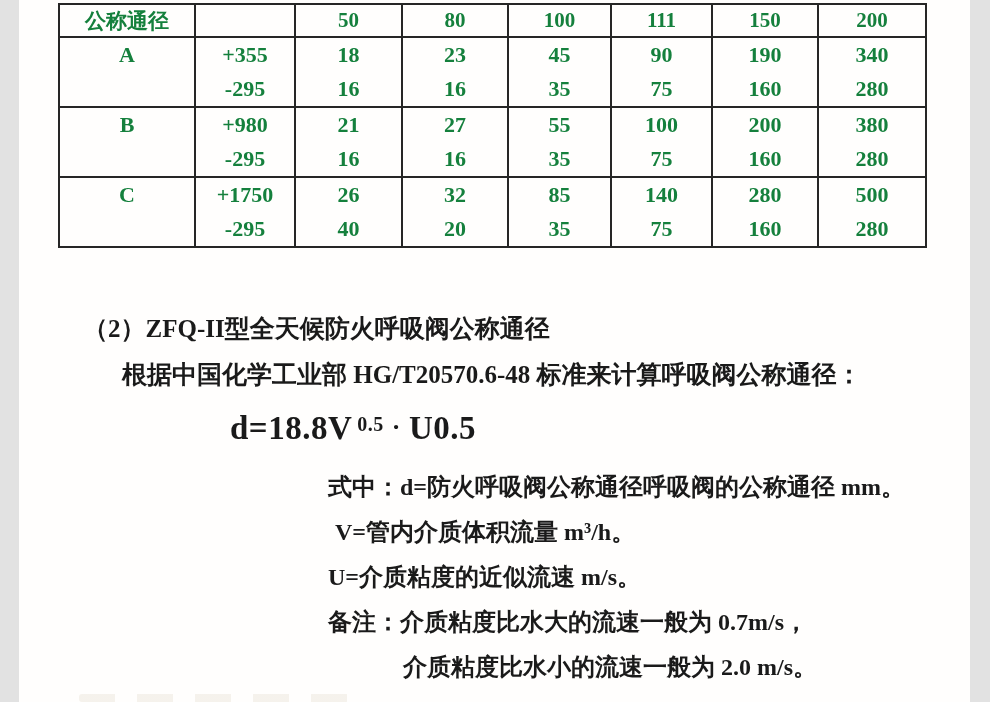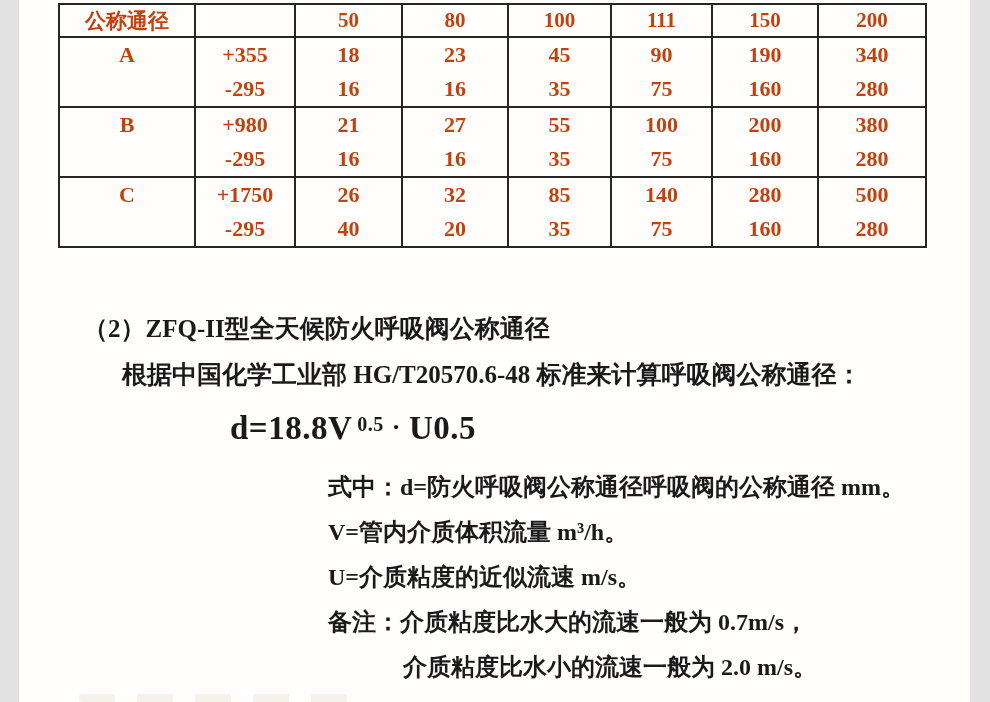--- a/index.html
+++ b/index.html
@@ -11,21 +11,21 @@
   }
   .gutter{position:absolute;top:0;bottom:0;background:#e2e2e2;}
   .gutter.left{left:0;width:19px;}
   .gutter.right{right:0;width:20px;}
   .doc{position:absolute;left:19px;top:0;width:951px;height:702px;background:#fffefd;}
 
   
   table.vent{
     position:absolute;left:39px;top:3px;
     border-collapse:collapse;table-layout:fixed;
-    font-weight:bold;font-size:22px;color:#c2410c;
+    font-weight:bold;font-size:22px;color:#15803d;
   }
   table.vent td,table.vent th{
     border:2px solid #262626;
     text-align:center;vertical-align:middle;
     padding:0;font-weight:bold;
   }
   tr.hdr1 td,tr.hdr1 th{height:31px;font-size:21px;}
   tr.hdr2 td,tr.hdr2 th{height:34px;font-size:21px;}
   tr.body td,tr.body th{height:66px;vertical-align:top;}
   .two-line div{height:34px;line-height:34px;}
@@ -33,21 +33,21 @@
 
   
   .line{position:absolute;white-space:nowrap;font-weight:bold;line-height:1.15;margin-top:24px;}
   .heading{left:64px;top:291px;font-size:25px;}
   .intro{left:103px;top:337px;font-size:25px;}
   .formula{left:211px;top:386px;font-size:33px;letter-spacing:.5px;}
   .formula sup{font-size:20px;vertical-align:8px;margin-left:5px;}
   .formula .dot{margin:0 8px;font-size:26px;vertical-align:4px;}
   .note{font-size:24px;}
   .n0{left:309px;top:450px;}
-  .n1{left:309px;top:495px;}
+  .n1{left:316px;top:495px;}
   .n2{left:309px;top:540px;}
   .n3{left:309px;top:585px;}
   .n4{left:384px;top:630px;}
 
   
   .artifact{position:absolute;left:60px;top:694px;width:270px;height:8px;
     background:repeating-linear-gradient(90deg,#f3efe8 0 36px,#fffefd 36px 58px);
     opacity:.8;border-radius:3px;}
 </style>
 </head>

